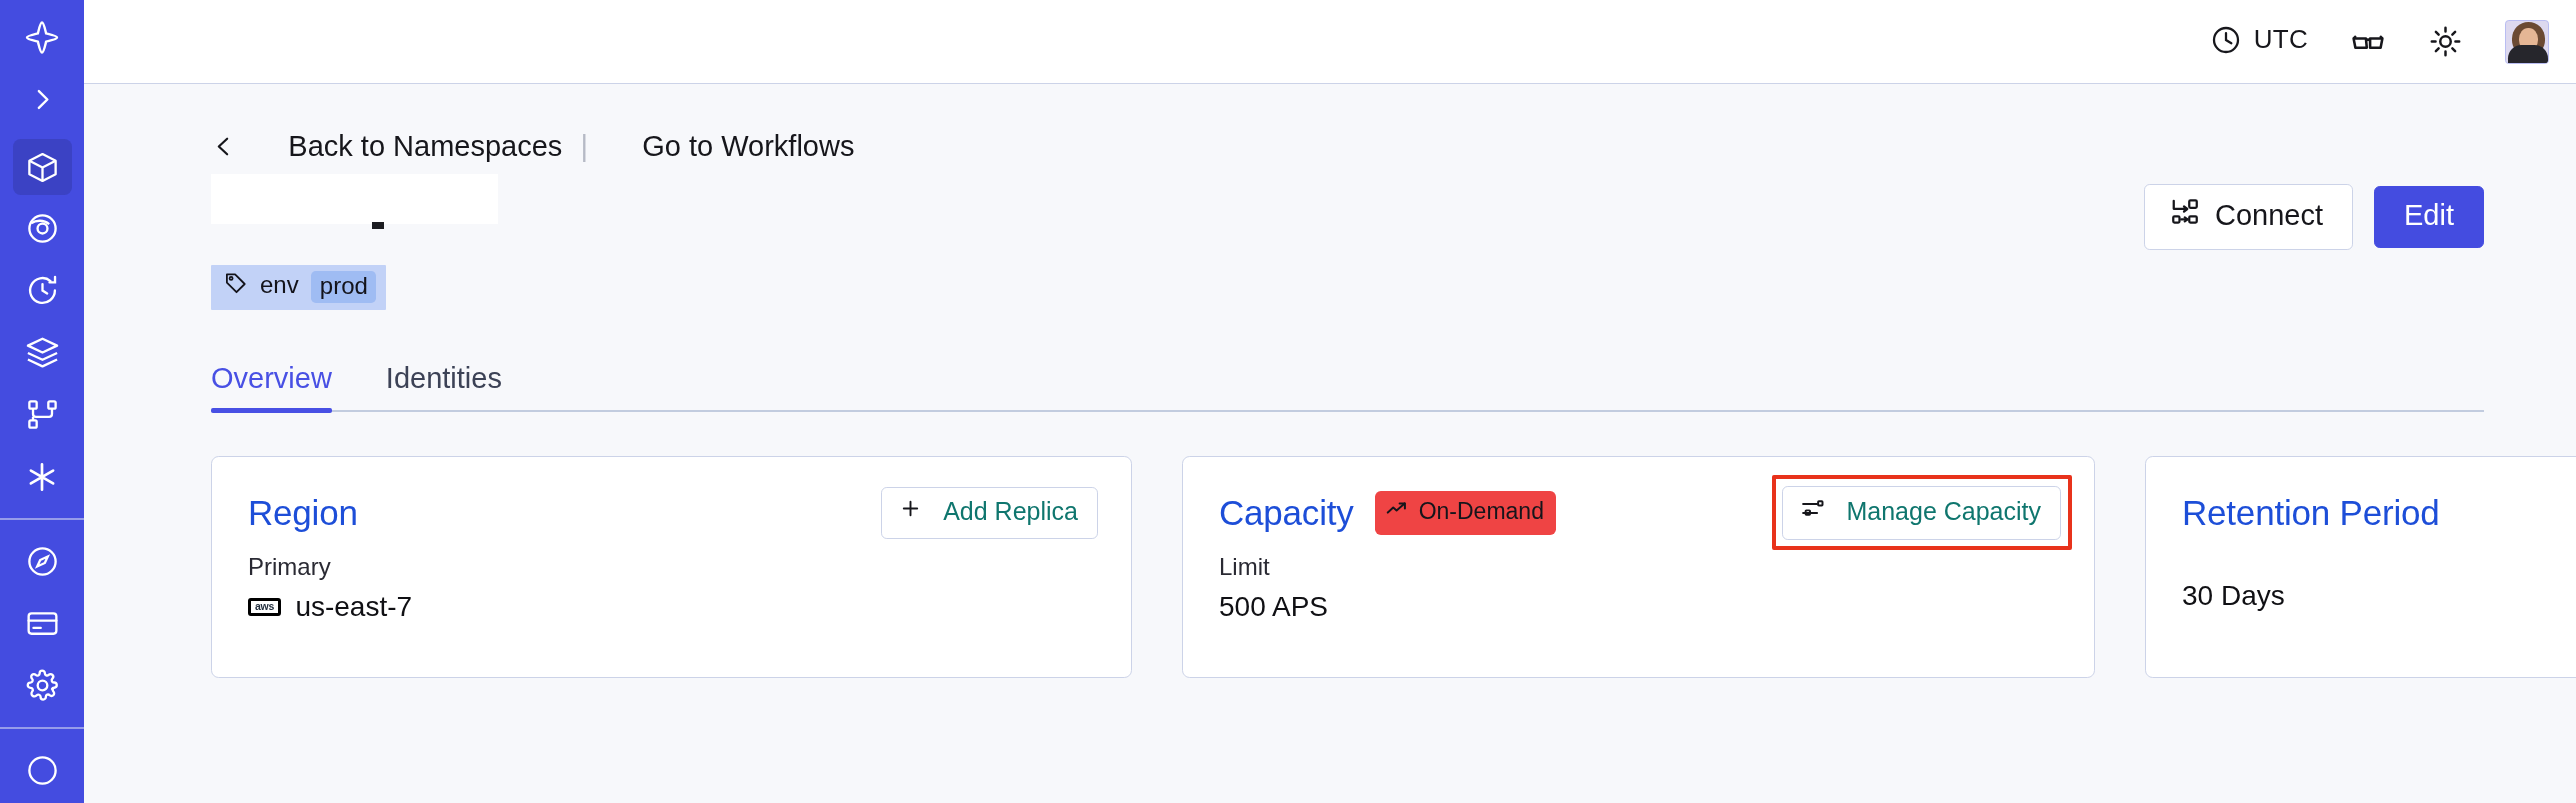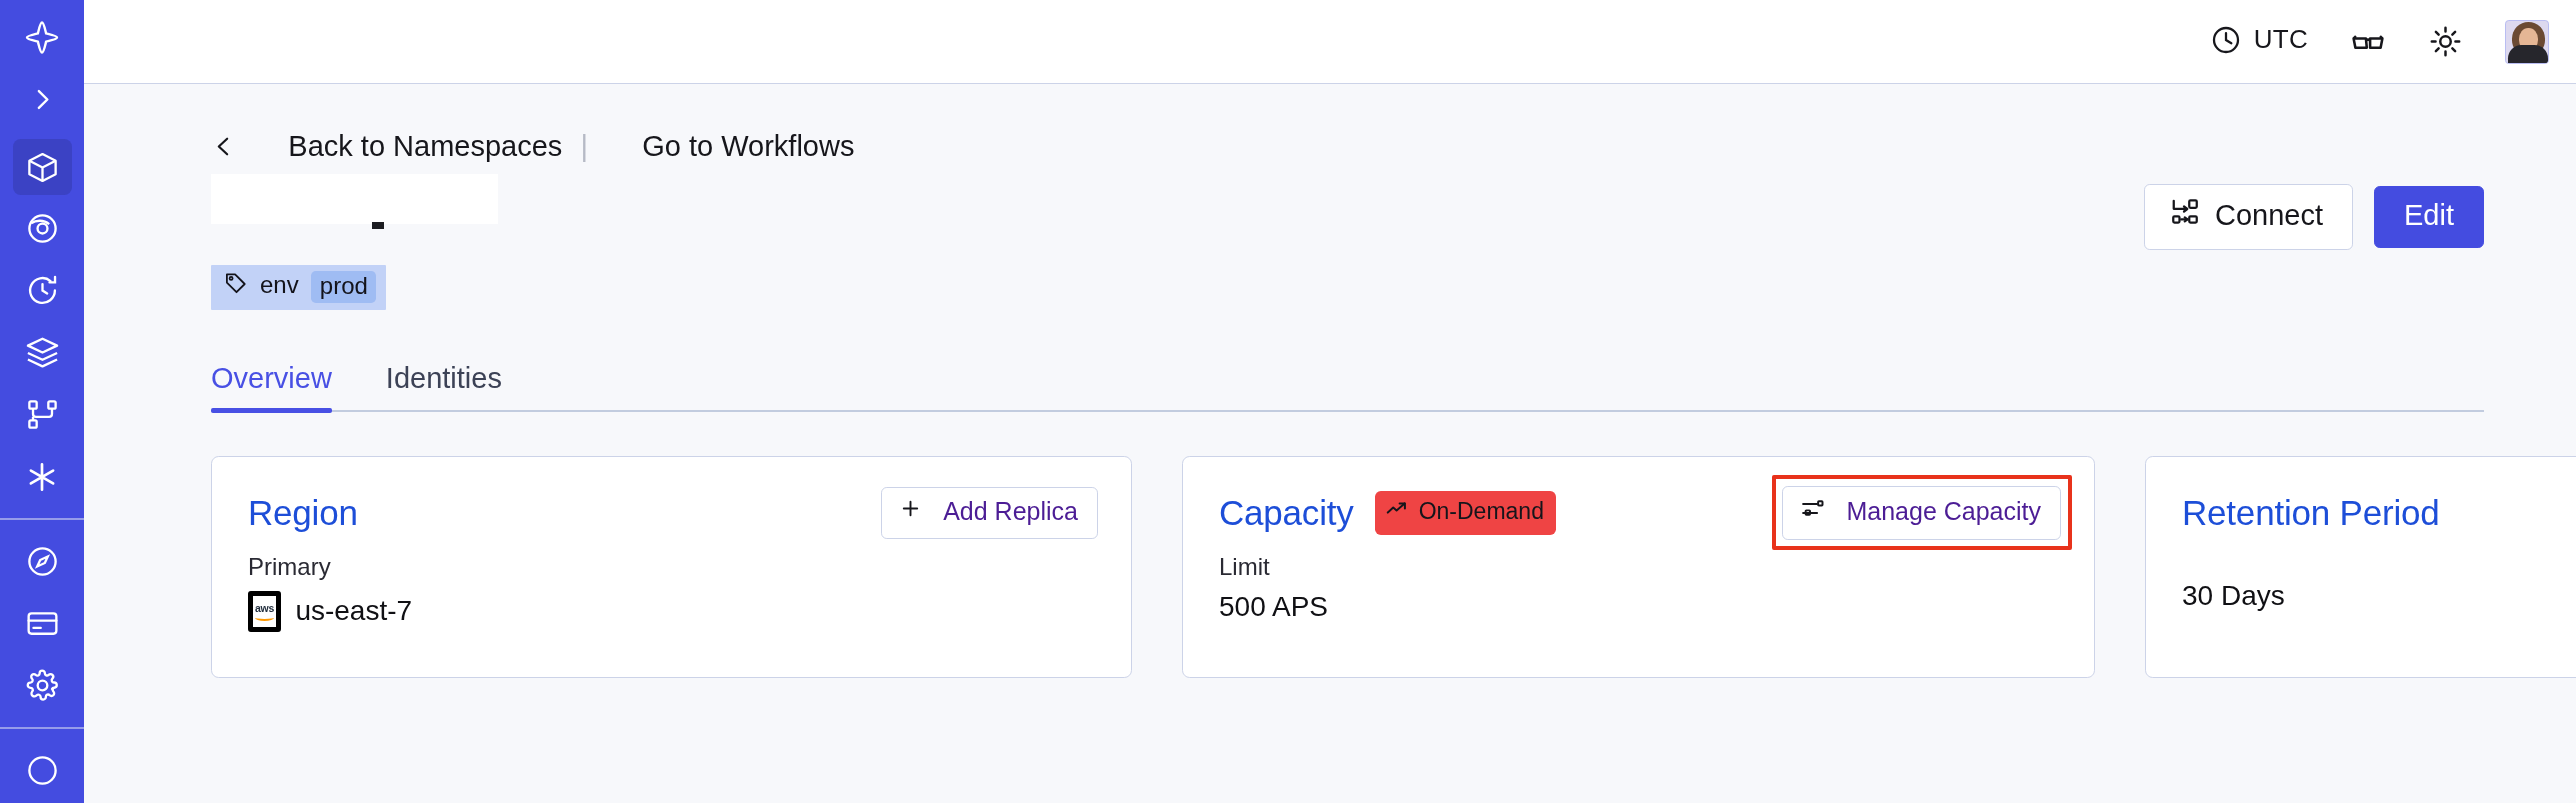--- a/index.html
+++ b/index.html
@@ -327,21 +327,21 @@
     white-space: nowrap;
   }
   .card-btn {
     display: inline-flex;
     align-items: center;
     gap: 21px;
     background: #ffffff;
     border: 1.9px solid #ccd3e8;
     border-radius: 5.8px;
     font-size: 25px;
-    color: #4c1d95;
+    color: #0f766e;
     padding: 9.6px 19px 11.5px 17.3px;
     cursor: pointer;
     white-space: nowrap;
   }
   .card-sub {
     margin-top: 13.4px;
     font-size: 24px;
     color: #2a2a33;
   }
   .card-val {
@@ -351,22 +351,22 @@
     display: flex;
     align-items: center;
     gap: 14.4px;
   }
   .card-val-big {
     margin-top: 40px;
     font-size: 28px;
     color: #101014;
   }
   .aws-chip {
-    width: 33px; height: 41px;
-    border: 5px solid #000000;
+    width: 33px; height: 18px;
+    border: 3px solid #000000;
     border-radius: 2.9px;
     background: #ffffff;
     display: inline-flex;
     flex-direction: column;
     align-items: center;
     justify-content: center;
     flex: 0 0 33px;
     overflow: hidden;
     padding-top: 1.9px;
   }

